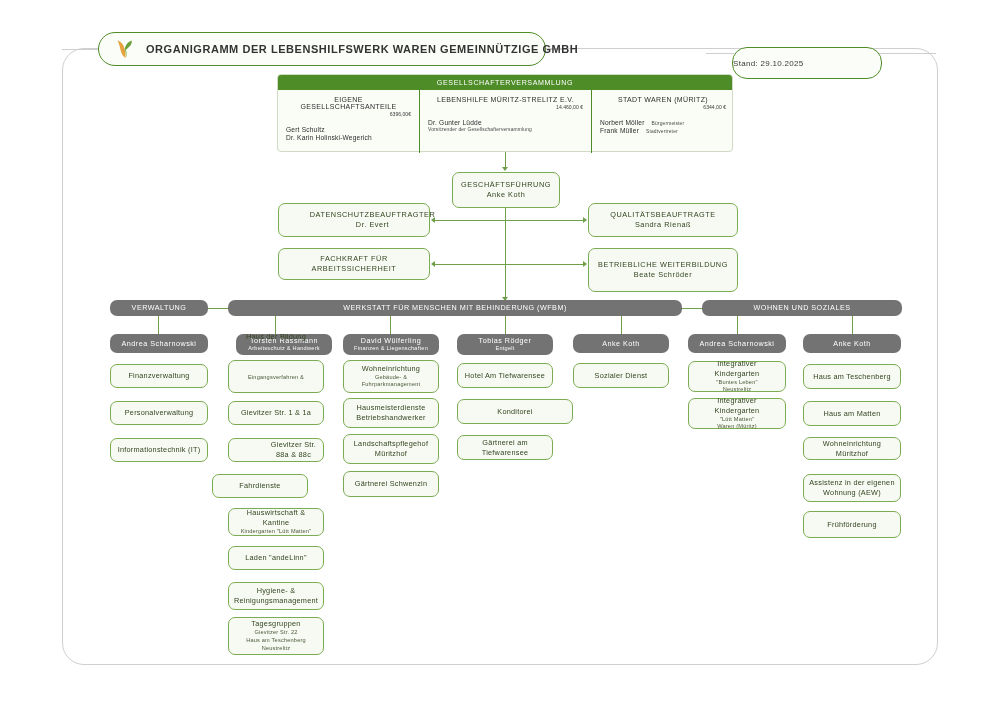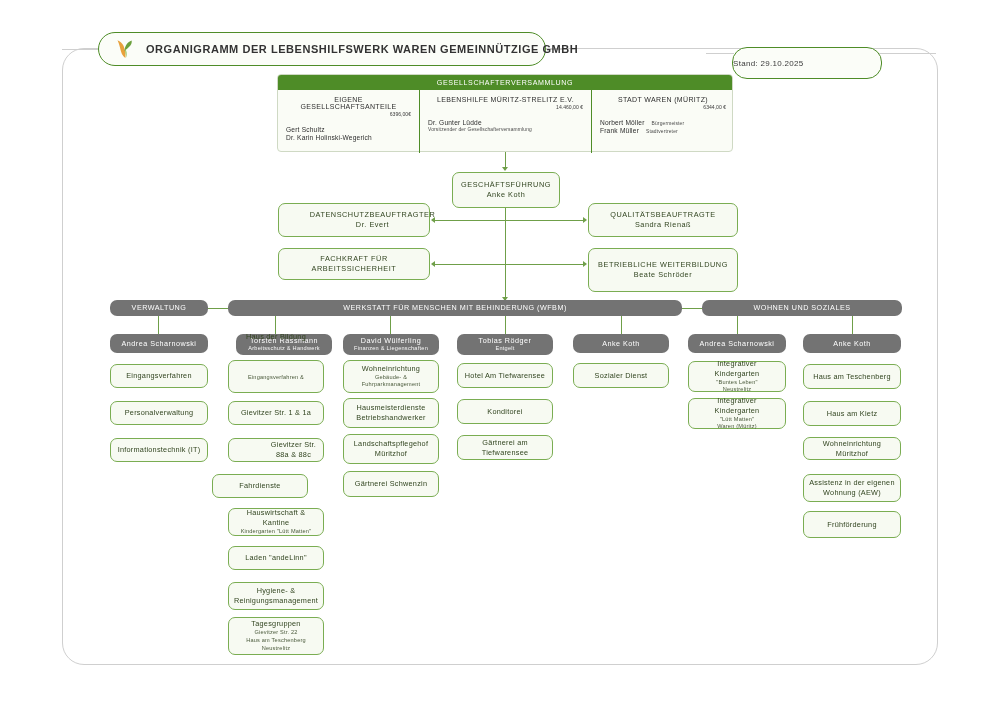--- a/index.html
+++ b/index.html
@@ -230,21 +230,21 @@
 </div>
 
 <div class="ln lnh" style="left:208px;top:308px;width:20px;"></div>
 <div class="ln lnh" style="left:682px;top:308px;width:20px;"></div>
 
 <div class="ln lnv" style="left:158px;top:316px;height:18px;"></div>
 <div class="cap" style="left:110px;top:334px;width:98px;height:19px;">
   <div class="c1">Andrea Scharnowski</div>
 </div>
 <div class="box" style="left:110px;top:364px;width:98px;height:24px;">
-  <div class="t1">Eingangsverfahren</div>
+  <div class="t1">Finanzverwaltung</div>
 </div>
 <div class="box" style="left:110px;top:401px;width:98px;height:24px;">
   <div class="t1">Personalverwaltung</div>
 </div>
 <div class="box" style="left:110px;top:438px;width:98px;height:24px;">
   <div class="t1">Informationstechnik (IT)</div>
 </div>
 
 <div class="ln lnv" style="left:275px;top:316px;height:18px;"></div>
 <div class="cap" style="left:228px;top:334px;width:96px;height:21px;margin-left:8px;">
@@ -306,21 +306,21 @@
 </div>
 
 <div class="ln lnv" style="left:505px;top:316px;height:18px;"></div>
 <div class="cap" style="left:457px;top:334px;width:96px;height:21px;">
   <div class="c1">Tobias Rödger</div>
   <div class="c2">Entgelt</div>
 </div>
 <div class="box" style="left:457px;top:363px;width:96px;height:25px;">
   <div class="t1">Hotel Am Tiefwarensee</div>
 </div>
-<div class="box" style="left:457px;top:399px;width:96px;height:25px;">
+<div class="box" style="left:457px;top:399px;width:116px;height:25px;">
   <div class="t1">Konditorei</div>
 </div>
 <div class="box" style="left:457px;top:435px;width:96px;height:25px;">
   <div class="t1">Gärtnerei am Tiefwarensee</div>
 </div>
 
 <div class="ln lnv" style="left:621px;top:316px;height:18px;"></div>
 <div class="cap" style="left:573px;top:334px;width:96px;height:19px;">
   <div class="c1">Anke Koth</div>
 </div>
@@ -344,21 +344,21 @@
 </div>
 
 <div class="ln lnv" style="left:852px;top:316px;height:18px;"></div>
 <div class="cap" style="left:803px;top:334px;width:98px;height:19px;">
   <div class="c1">Anke Koth</div>
 </div>
 <div class="box" style="left:803px;top:364px;width:98px;height:25px;">
   <div class="t1">Haus am Teschenberg</div>
 </div>
 <div class="box" style="left:803px;top:401px;width:98px;height:25px;">
-  <div class="t1">Haus am Kietz</div>
+  <div class="t1">Haus am Matten</div>
 </div>
 <div class="box" style="left:803px;top:437px;width:98px;height:23px;">
   <div class="t1">Wohneinrichtung</div>
   <div class="t1">Müritzhof</div>
 </div>
 <div class="box" style="left:803px;top:474px;width:98px;height:28px;">
   <div class="t1">Assistenz in der eigenen</div>
   <div class="t1">Wohnung (AEW)</div>
 </div>
 <div class="box" style="left:803px;top:511px;width:98px;height:27px;">

